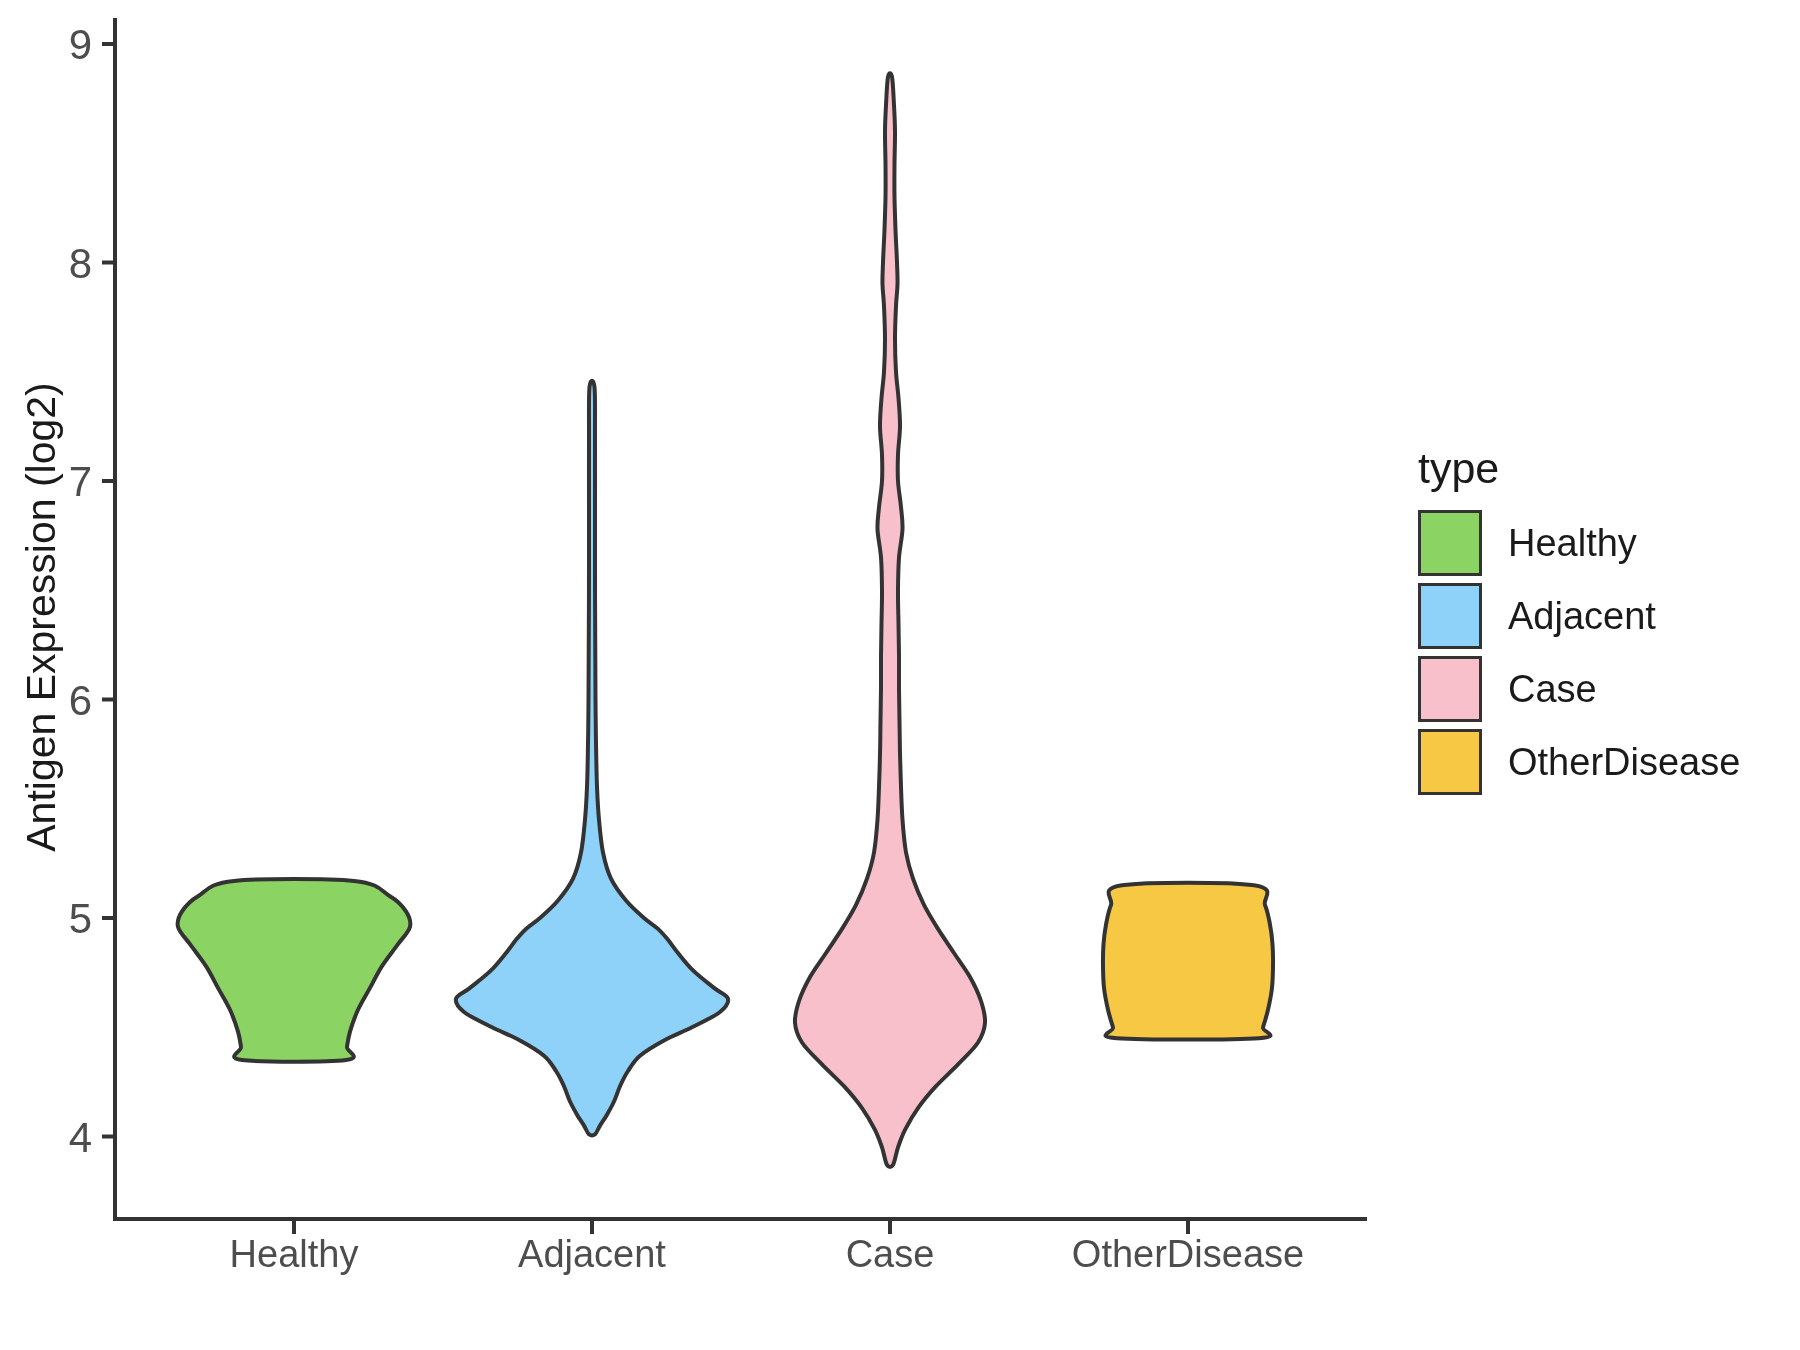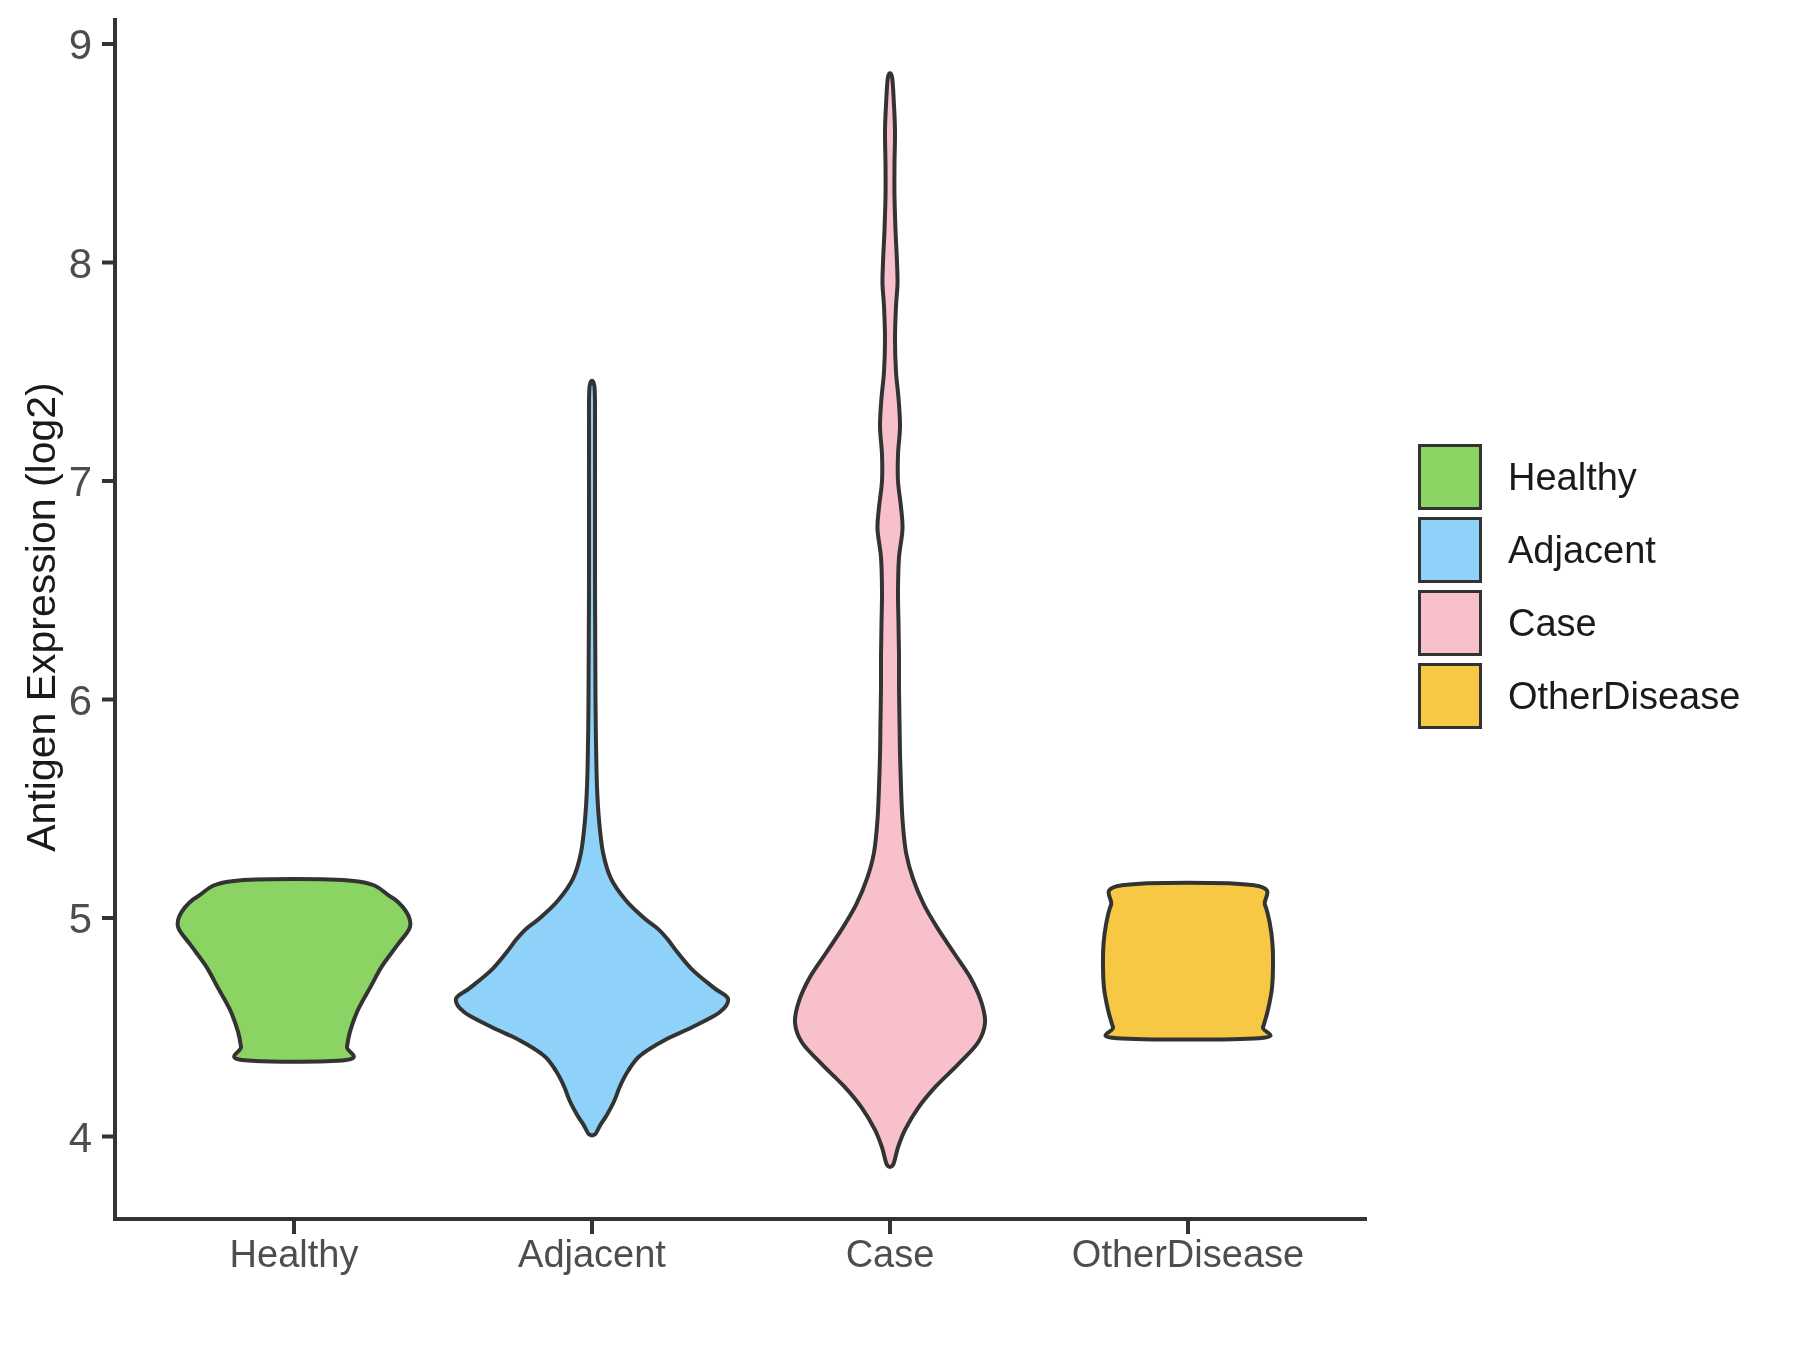--- a/index.html
+++ b/index.html
@@ -77,20 +77,21 @@
       <text x="592" y="1267" text-anchor="middle" font-size="38" fill="#4D4D4D" font-family="&quot;Liberation Sans&quot;,&quot;DejaVu Sans&quot;,sans-serif">Adjacent</text>
       <line x1="890" y1="1221" x2="890" y2="1234" stroke="#333333" stroke-width="4"></line>
       <text x="890" y="1267" text-anchor="middle" font-size="38" fill="#4D4D4D" font-family="&quot;Liberation Sans&quot;,&quot;DejaVu Sans&quot;,sans-serif">Case</text>
       <line x1="1188" y1="1221" x2="1188" y2="1234" stroke="#333333" stroke-width="4"></line>
       <text x="1188" y="1267" text-anchor="middle" font-size="38" fill="#4D4D4D" font-family="&quot;Liberation Sans&quot;,&quot;DejaVu Sans&quot;,sans-serif">OtherDisease</text>
     </svg>
 
   <div class="y-axis-title">Antigen Expression (log2)</div>
 
   <div class="legend">
+    <div class="legend-title">type</div>
     <div id="legend-items">
         <div class="legend-item">
           <div class="legend-swatch" style="background: rgb(139, 212, 99);"></div>
           <div class="legend-label">Healthy</div>
         </div>
         <div class="legend-item">
           <div class="legend-swatch" style="background: rgb(143, 210, 249);"></div>
           <div class="legend-label">Adjacent</div>
         </div>
         <div class="legend-item">

